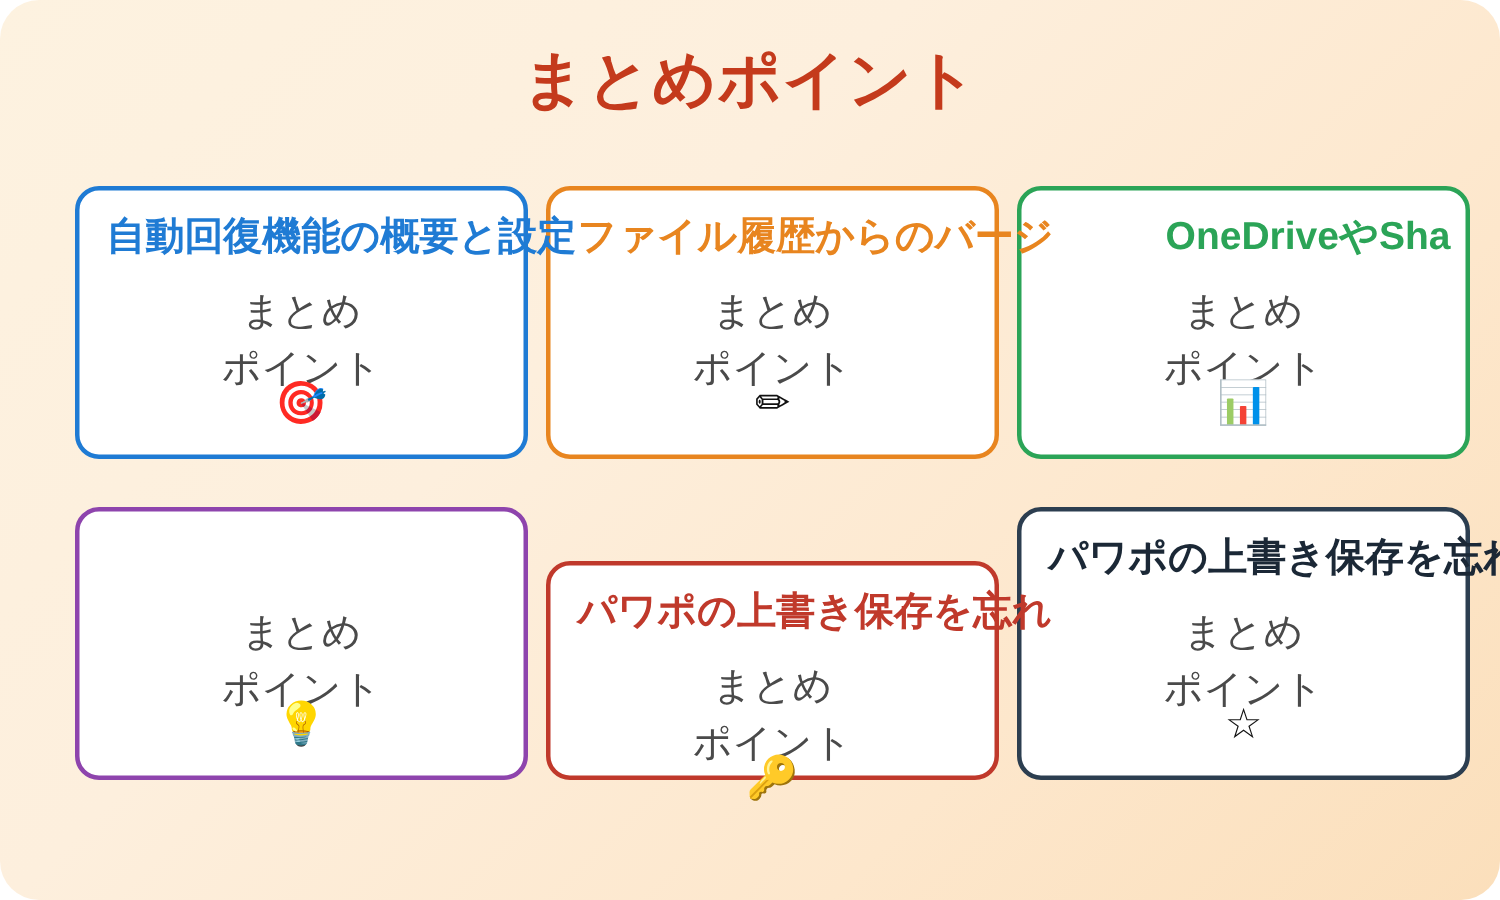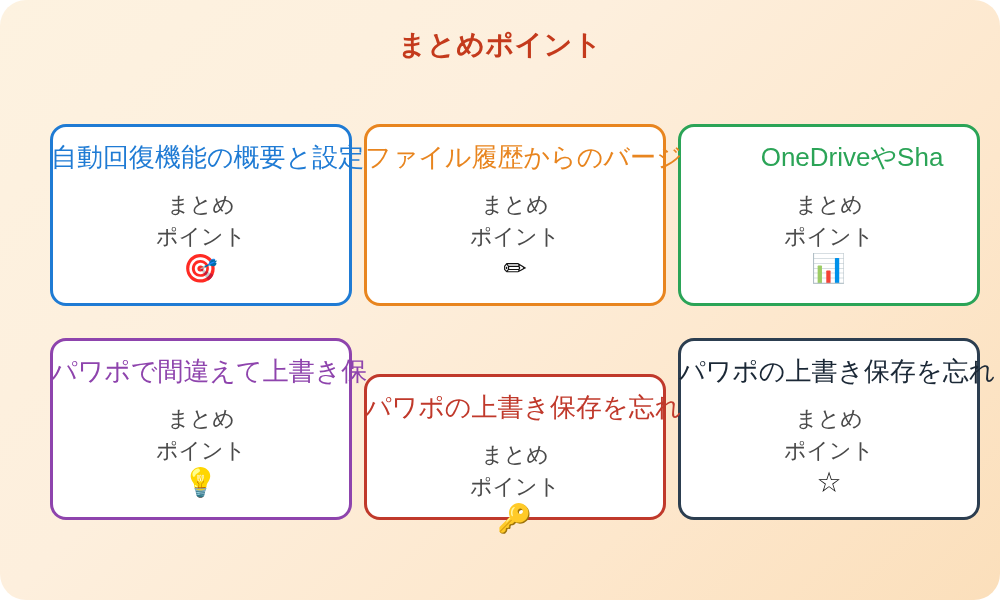--- a/index.html
+++ b/index.html
@@ -23,21 +23,21 @@
     background: linear-gradient(135deg, #fdf2e0 0%, #fdefdd 38%, #fde7cc 72%, #fbdfbb 100%);
     overflow: hidden;
   }
 
   #slide-title {
     position: absolute;
     left: 0;
     right: 0;
     top: 28px;
     text-align: center;
-    font-size: 28px;
+    font-size: 42px;
     font-weight: bold;
     letter-spacing: 0.5px;
     color: #c43a1c;
     line-height: 1.2;
   }
 
   #grid {
     position: absolute;
     left: 50px;
     top: 124px;
@@ -58,35 +58,36 @@
     border-radius: 16px;
   }
 
   .card-title {
     position: absolute;
     left: -2px;
     top: 16px;
     width: 298px;
     text-align: center;
     font-size: 26px;
-    font-weight: normal;
+    font-weight: bold;
     line-height: 1.15;
     white-space: nowrap;
     color: #1f7bd4;
     overflow: visible;
     z-index: 5;
+    padding-left: 20px;
   }
 
   .card-body {
     position: absolute;
     left: 0;
     right: 0;
     top: 62px;
     text-align: center;
-    font-size: 22px;
+    font-size: 26px;
     line-height: 1.45;
     color: #4a4a4a;
     white-space: pre-line;
     z-index: 1;
   }
 
   .card-icon {
     position: absolute;
     left: 0;
     right: 0;
@@ -140,21 +141,20 @@
     </div>
 
     <div class="card">
       <div class="card-title">OneDriveやSha</div>
       <div class="card-body">まとめ
 ポイント</div>
       <div class="card-icon">📊</div>
     </div>
 
     <div class="card">
-      <div class="card-title">パワポで間違えて上書き保</div>
       <div class="card-body">まとめ
 ポイント</div>
       <div class="card-icon">💡</div>
     </div>
 
     <div class="card">
       <div class="card-title">パワポの上書き保存を忘れ</div>
       <div class="card-body">まとめ
 ポイント</div>
       <div class="card-icon">🔑</div>

